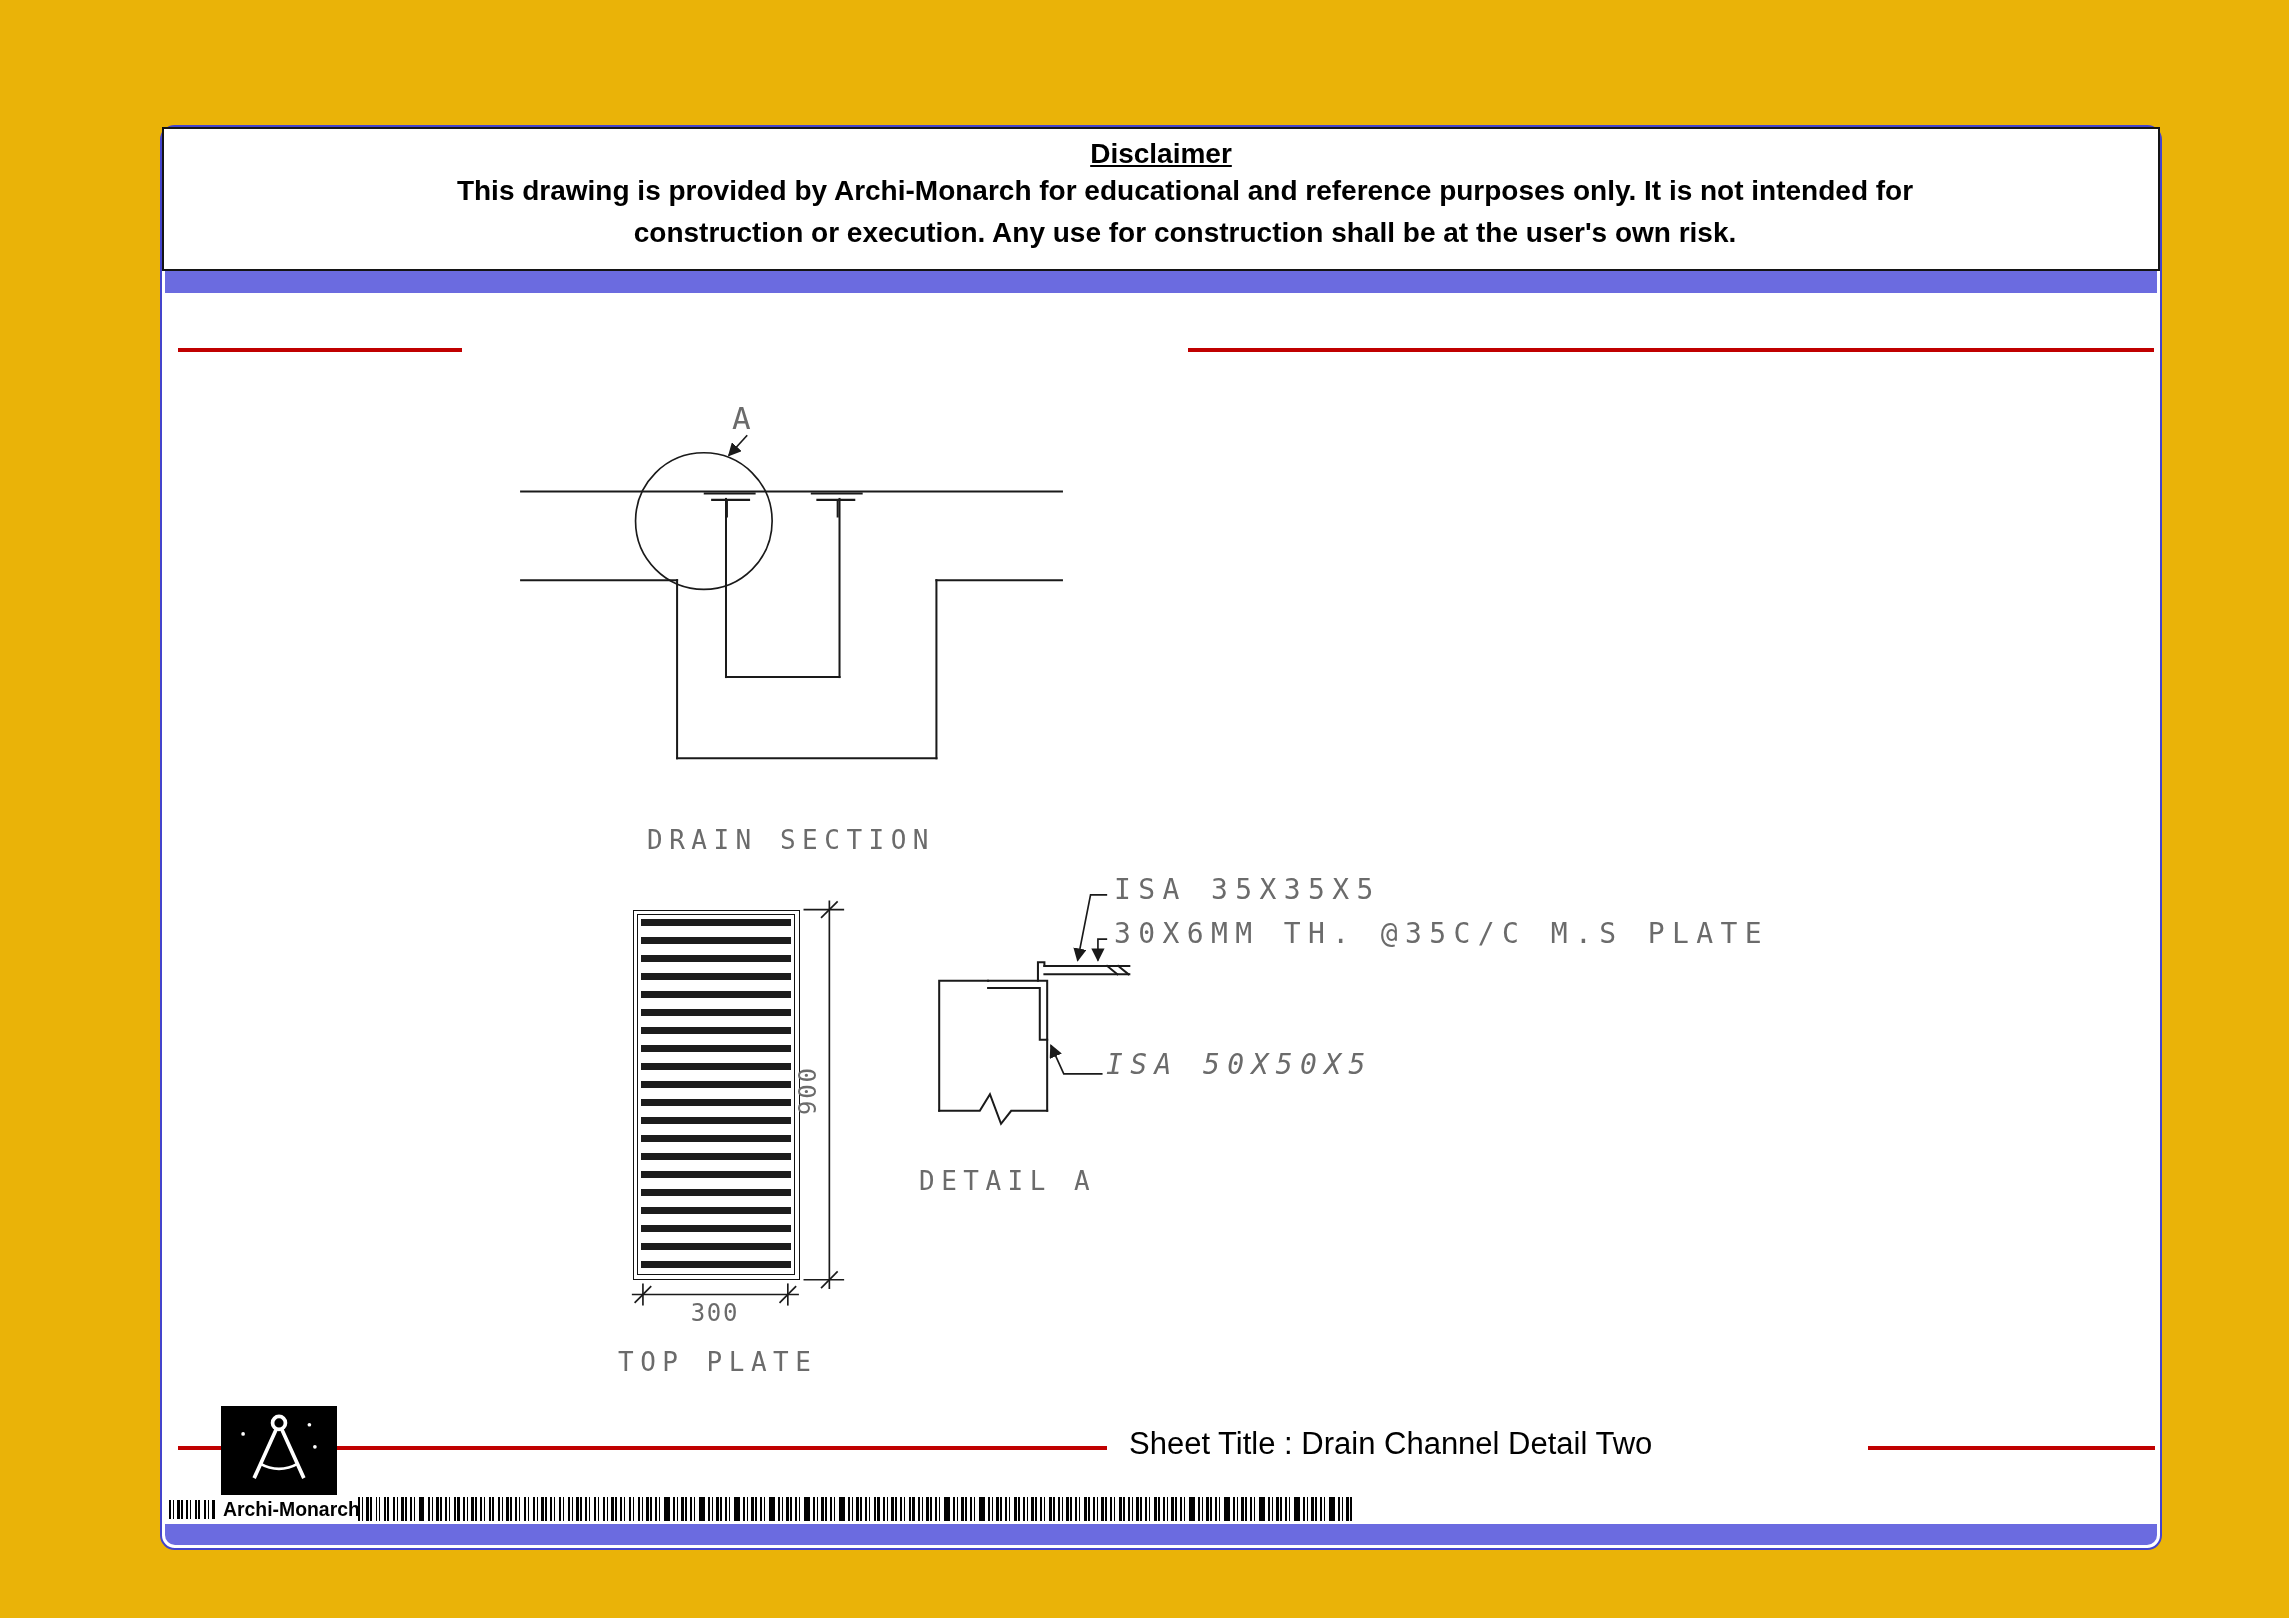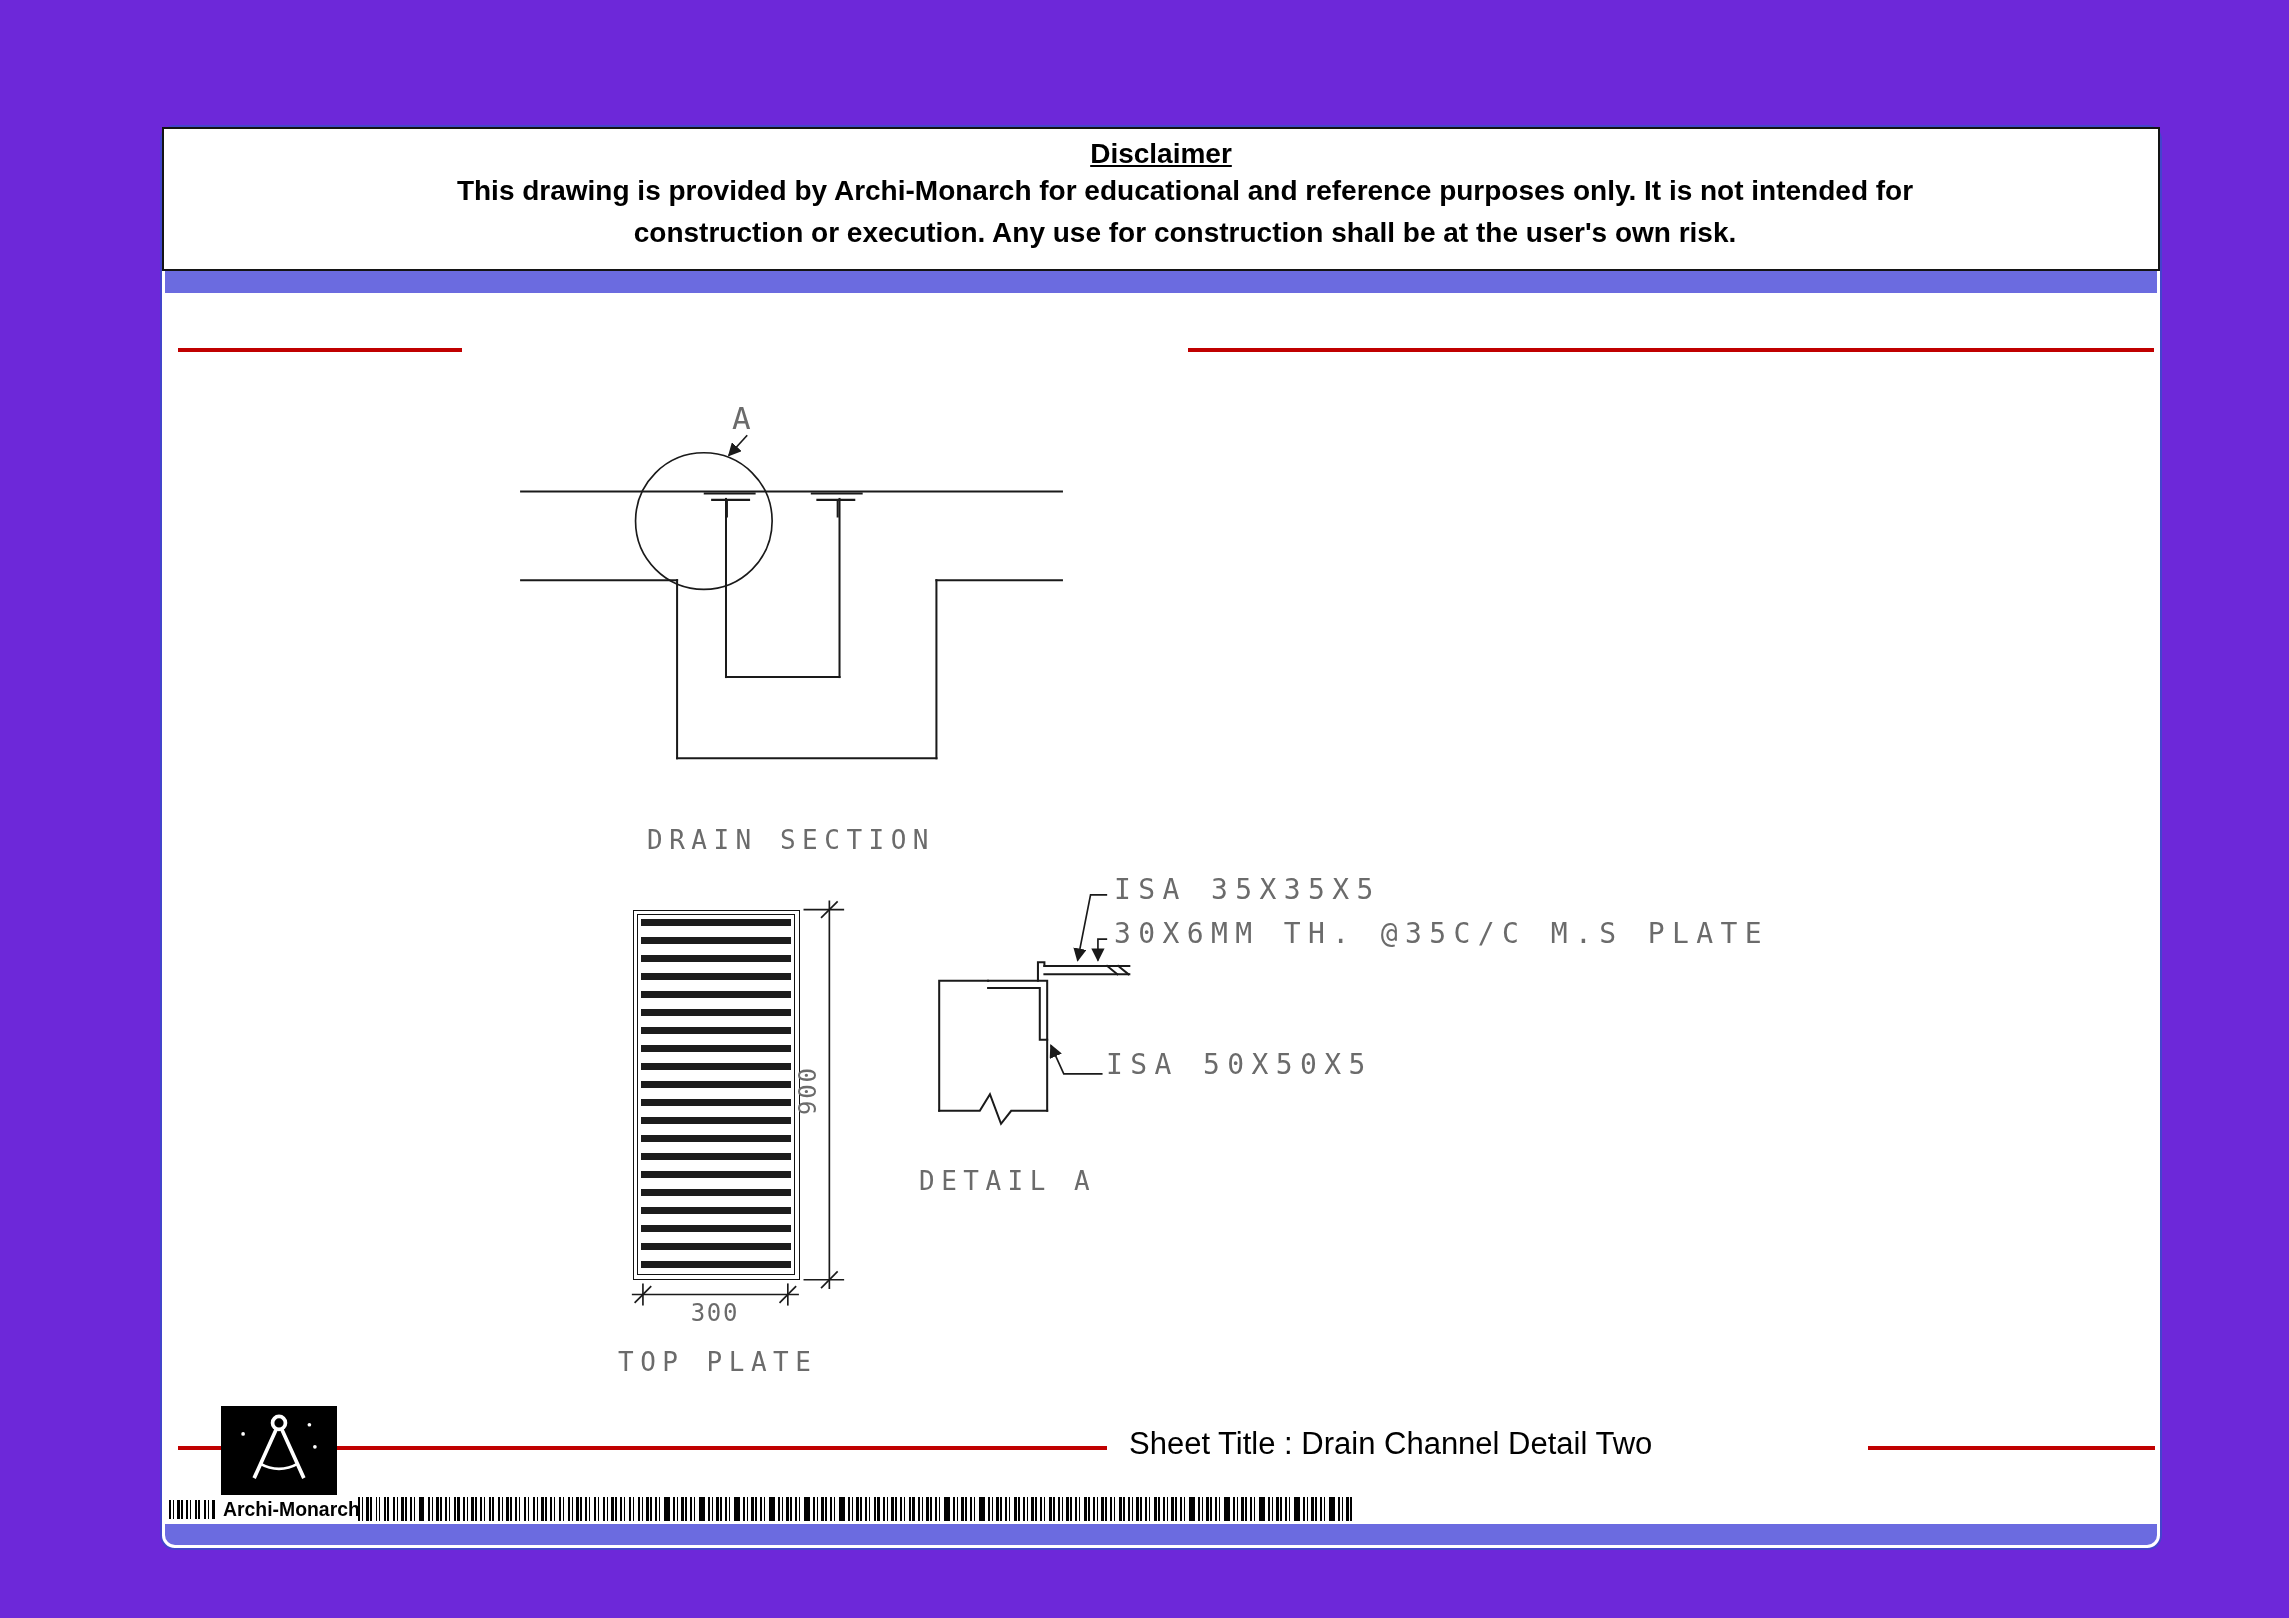--- a/index.html
+++ b/index.html
@@ -4,21 +4,21 @@
 <style>
   :root{
     --accent-bar:#6b6be0;
     --sheet-border:#4444cc;
     --rule-red:#c00000;
     --cad-text-gray:#6b6b6b;
     --line-black:#1a1a1a;
   }
   *{margin:0;padding:0;box-sizing:border-box;}
   body{background:#ffffff;font-family:"Liberation Sans",sans-serif;}
-  .page{position:relative;width:2290px;height:1619px;background:#6d28d9;overflow:hidden;}
+  .page{position:relative;width:2290px;height:1619px;background:#eab308;overflow:hidden;}
   .sheet{position:absolute;left:160px;top:125px;width:2002px;height:1425px;
          border:2.8px solid var(--sheet-border,#4444cc);border-radius:14.8px;background:#fff;}
   
   .disclaimer{position:absolute;left:0;top:0;width:100%;height:144px;
               border:2.8px solid #141414;text-align:center;padding-top:9.2px;background:#fff;}
   .disc-title{font-size:28px;font-weight:bold;text-decoration:underline;color:#000;}
   .disc-line{font-size:28px;font-weight:bold;color:#000;line-height:42px;padding-left:48px;}
   
   .bluebar{position:absolute;left:2.8px;right:2.8px;height:22px;background:var(--accent-bar,#6b6be0);}
   .bluebar.top{top:144px;}
@@ -35,21 +35,21 @@
   .cad{font-family:"DejaVu Sans Mono",monospace;color:var(--cad-text-gray,#6b6b6b);position:absolute;white-space:nowrap;}
   .cad-label{font-size:26px;letter-spacing:6.5px;margin-top:11px;}
   .cad-ann{font-size:28px;letter-spacing:7.4px;}
   .cad-dim{font-size:24px;letter-spacing:1.8px;}
   .callout-a{left:570px;top:273px;font-size:31px;letter-spacing:0;}
   .lbl-drain{left:485px;top:687px;}
   .lbl-topplan{left:456px;top:1209px;}
   .lbl-detail{left:757px;top:1028px;}
   .ann-1{left:952px;top:746px;}
   .ann-2{left:952px;top:790px;}
-  .ann-3{left:944px;top:921px;}
+  .ann-3{left:944px;top:921px;font-style:italic;}
   .dim-900{left:611px;top:945px;width:78px;height:37px;text-align:center;transform:rotate(-90deg);}
   .dim-300{left:516px;top:1172px;width:74px;text-align:center;}
   
   .tp-outer{position:absolute;left:471px;top:783px;width:167px;height:370px;border:1.8px solid #111;}
   .tp-inner{position:absolute;left:475px;top:787px;width:158px;height:361px;border:1.8px solid #111;}
   .tp-grate{position:absolute;left:479px;top:792px;width:150px;height:351px;
             background:repeating-linear-gradient(180deg,#1c1c1c 0 7.4px,#ffffff 7.4px 18px);}
   
   svg.linework{position:absolute;left:0;top:0;width:2002px;height:1425px;pointer-events:none;}
   .lw{stroke:var(--line-black,#1a1a1a);stroke-width:2.2;fill:none;stroke-linecap:square;}

